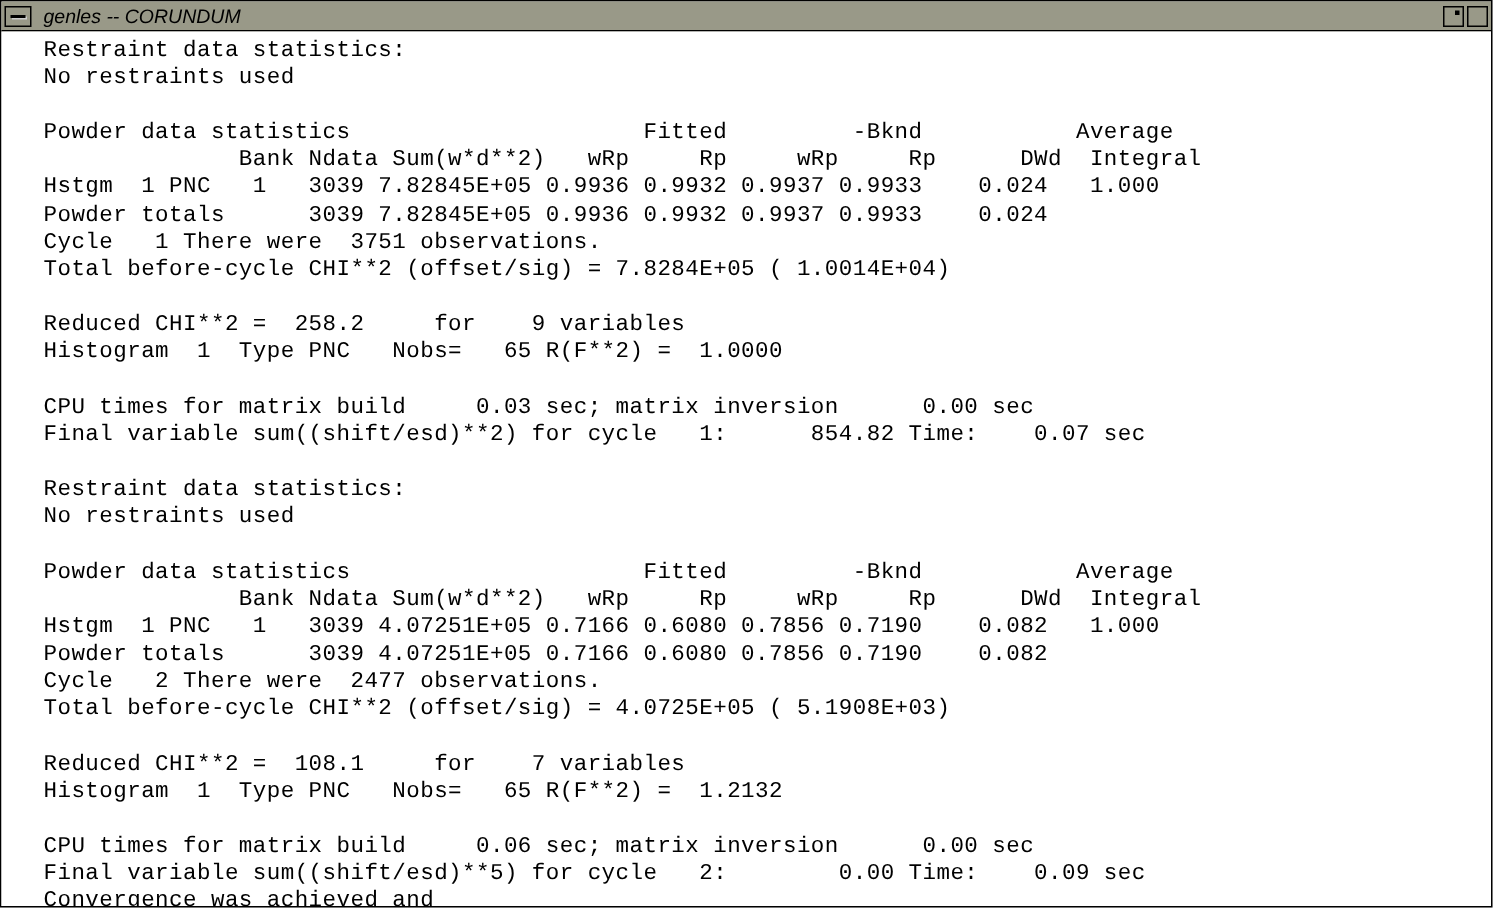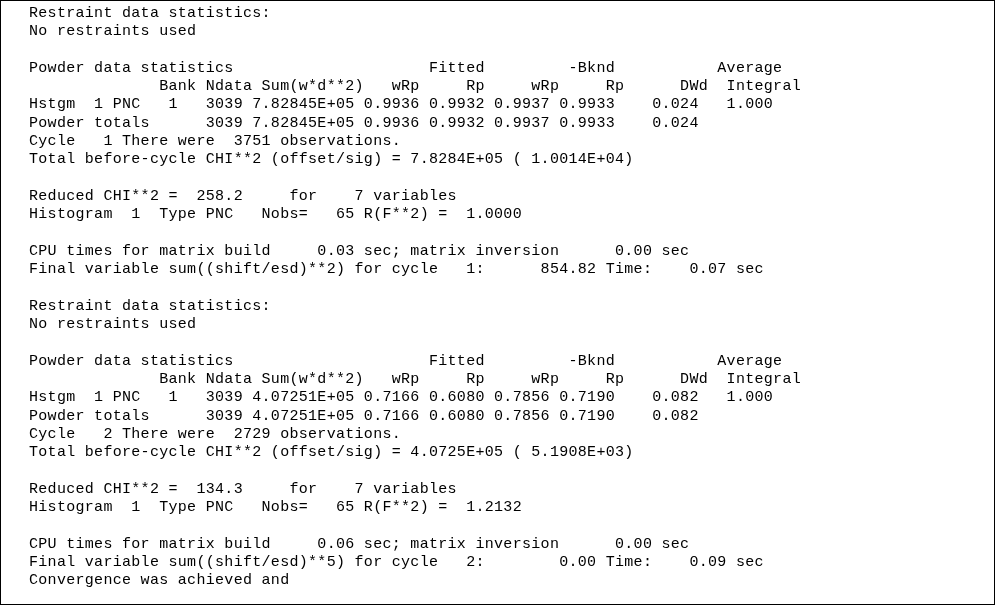--- a/index.html
+++ b/index.html
@@ -75,46 +75,55 @@
       white-space: pre;
       color: #000;
       overflow: hidden;
       letter-spacing: 0.3px;
     }
   </style>
 </head>
 <body>
 
 <div class="window">
+  <div class="titlebar">
+    <div class="tb-left-btn">
+      <div class="tb-dash"></div>
+    </div>
+    <div class="tb-title">genles -- CORUNDUM</div>
+    <div class="tb-spacer"></div>
+    <div class="tb-right-btn dot"></div>
+    <div class="tb-right-btn"></div>
+  </div>
   <div class="content"><span>Restraint data statistics:</span>
 <span>No restraints used</span>
 <span></span>
 <span>Powder data statistics                     Fitted         -Bknd           Average</span>
 <span>              Bank Ndata Sum(w*d**2)   wRp     Rp     wRp     Rp      DWd  Integral</span>
 <span>Hstgm  1 PNC   1   3039 7.82845E+05 0.9936 0.9932 0.9937 0.9933    0.024   1.000</span>
 <span>Powder totals      3039 7.82845E+05 0.9936 0.9932 0.9937 0.9933    0.024</span>
 <span>Cycle   1 There were  3751 observations.</span>
 <span>Total before-cycle CHI**2 (offset/sig) = 7.8284E+05 ( 1.0014E+04)</span>
 <span></span>
-<span>Reduced CHI**2 =  258.2     for    7 variables</span>
+<span>Reduced CHI**2 =  258.2     for    9 variables</span>
 <span>Histogram  1  Type PNC   Nobs=   65 R(F**2) =  1.0000</span>
 <span></span>
 <span>CPU times for matrix build     0.03 sec; matrix inversion      0.00 sec</span>
 <span>Final variable sum((shift/esd)**2) for cycle   1:      854.82 Time:    0.07 sec</span>
 <span></span>
 <span>Restraint data statistics:</span>
 <span>No restraints used</span>
 <span></span>
 <span>Powder data statistics                     Fitted         -Bknd           Average</span>
 <span>              Bank Ndata Sum(w*d**2)   wRp     Rp     wRp     Rp      DWd  Integral</span>
 <span>Hstgm  1 PNC   1   3039 4.07251E+05 0.7166 0.6080 0.7856 0.7190    0.082   1.000</span>
 <span>Powder totals      3039 4.07251E+05 0.7166 0.6080 0.7856 0.7190    0.082</span>
-<span>Cycle   2 There were  2729 observations.</span>
+<span>Cycle   2 There were  2477 observations.</span>
 <span>Total before-cycle CHI**2 (offset/sig) = 4.0725E+05 ( 5.1908E+03)</span>
 <span></span>
-<span>Reduced CHI**2 =  134.3     for    7 variables</span>
+<span>Reduced CHI**2 =  108.1     for    7 variables</span>
 <span>Histogram  1  Type PNC   Nobs=   65 R(F**2) =  1.2132</span>
 <span></span>
 <span>CPU times for matrix build     0.06 sec; matrix inversion      0.00 sec</span>
 <span>Final variable sum((shift/esd)**5) for cycle   2:        0.00 Time:    0.09 sec</span>
 <span>Convergence was achieved and</span>
 </div>
 </div>
 
 </body></html>

